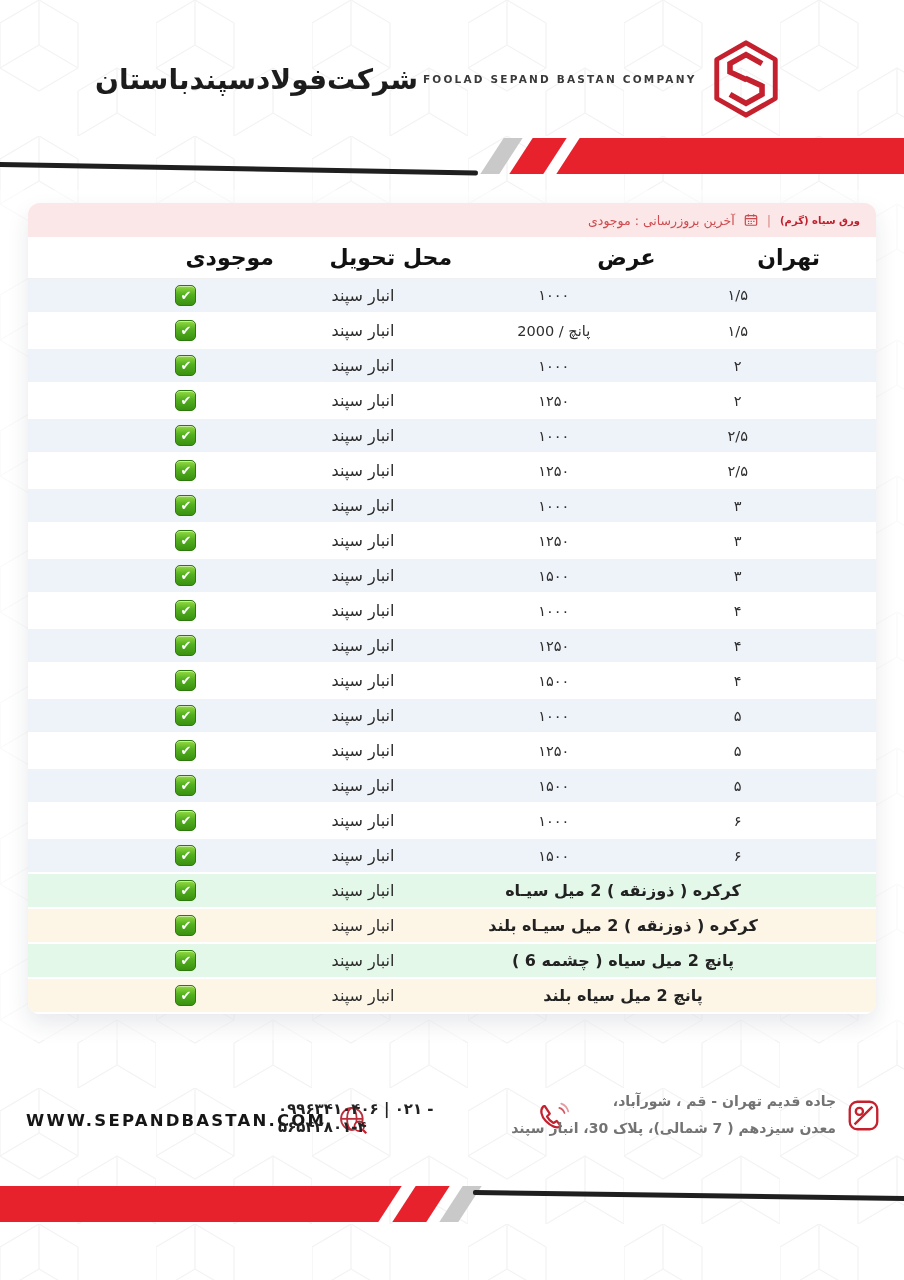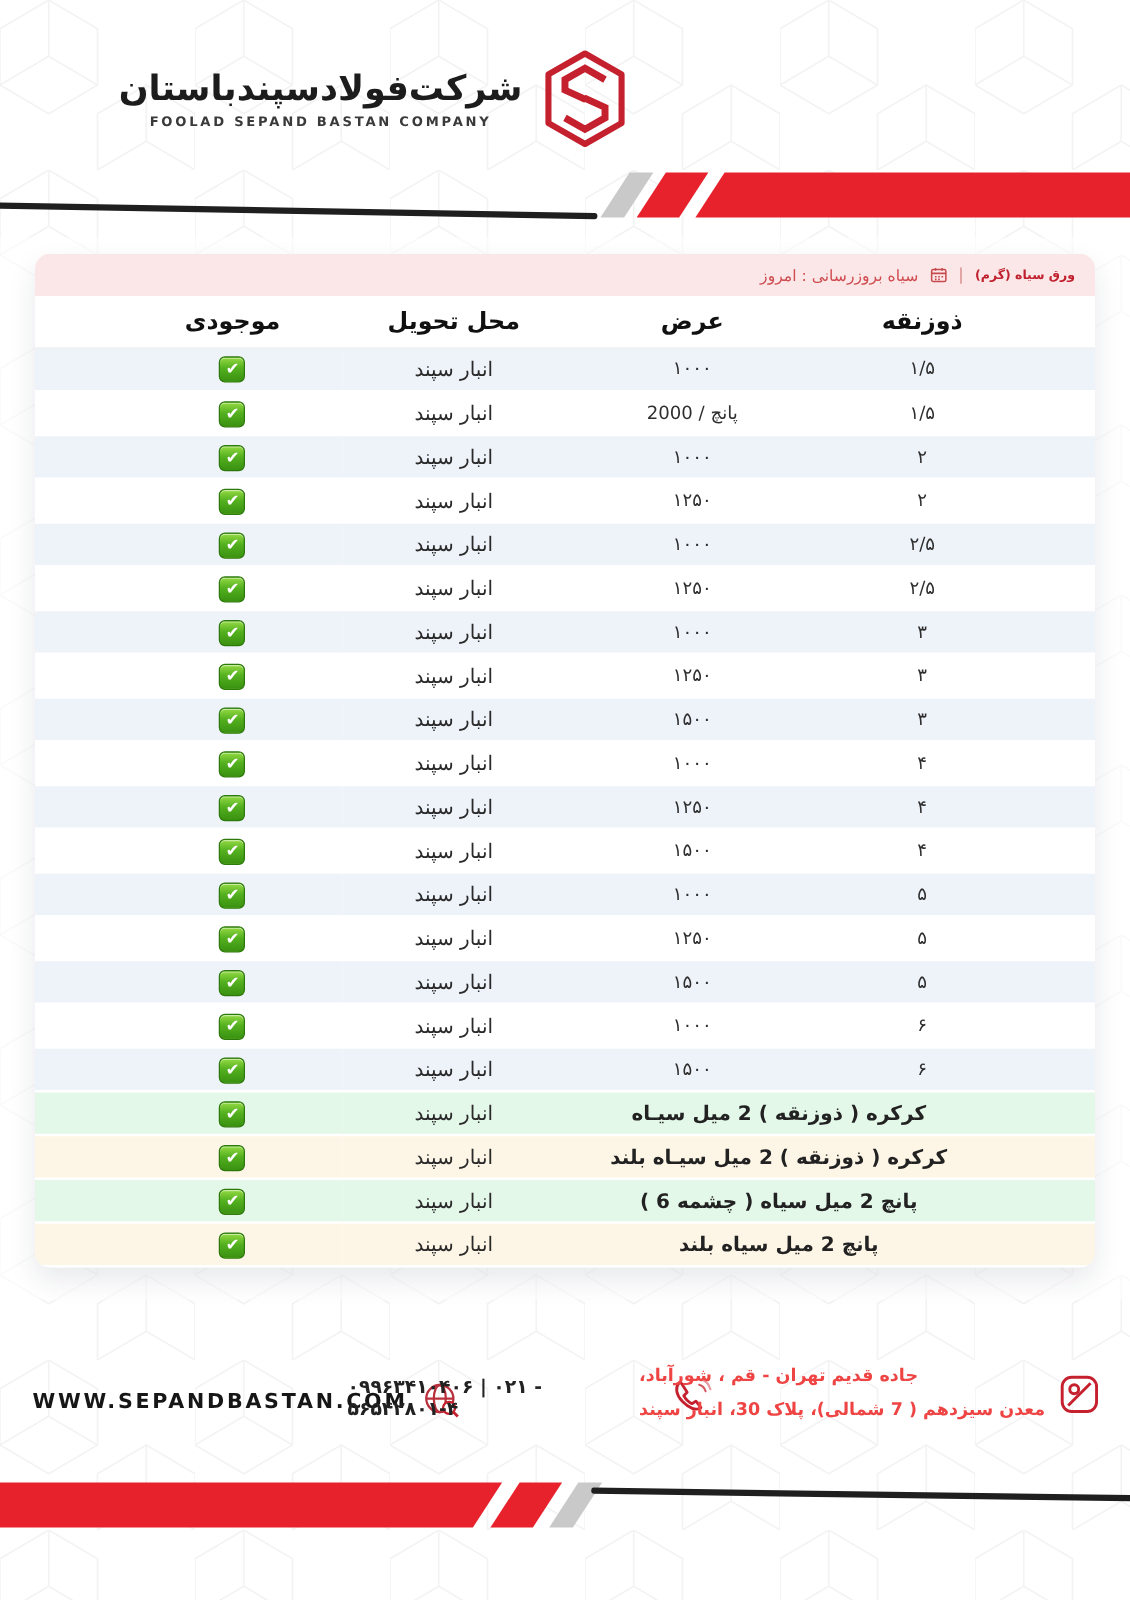--- a/index.html
+++ b/index.html
@@ -5,21 +5,21 @@
   * { margin:0; padding:0; box-sizing:border-box; }
   html,body { background:#ffffff; }
   body { width:904px; height:1280px; font-family:"DejaVu Sans", sans-serif; }
   .page { position:relative; width:904px; height:1280px; overflow:hidden; background:#fff; }
 
   
   .bg-pattern { position:absolute; inset:0; z-index:0; }
 
   
   .logo-group { position:absolute; top:40px; left:95px; display:flex; align-items:center; gap:14px; z-index:2; }
-  .logo-texts { display:flex; flex-direction:column; align-items:center; gap:5px; }
+  .logo-texts { display:flex; align-items:center; gap:5px; }
   .logo-fa { font-size:28px; font-weight:700; color:#1c1c1c; direction:rtl; }
   .logo-en { font-size:10.5px; letter-spacing:2.2px; color:#3a3a3a; font-weight:600; }
   .logo-mark { width:72px; height:78px; }
 
   .banner-top { position:absolute; left:0; top:134px; width:904px; height:46px; overflow:hidden; z-index:1; }
   .banner-bottom { position:absolute; left:0; top:1180px; width:904px; height:50px; overflow:hidden; z-index:1; }
   .black-line { position:absolute; background:#1f1f1f; height:4.5px; border-radius:2px; transform-origin:left center; }
   .bl-top { left:-4px; top:28px; width:482px; transform:rotate(1deg); }
   .bl-bottom { left:473px; top:10px; width:440px; transform:rotate(0.8deg); }
   .slash { position:absolute; top:4px; height:36px; transform:skewX(-33deg); }
@@ -35,22 +35,22 @@
                 background:#fff; border-radius:12px; overflow:hidden;
                 box-shadow:0 10px 22px rgba(30,40,70,.10); }
   .title-bar { direction:rtl; display:flex; align-items:center; gap:9px;
                background:#fbe7e7; height:34px; padding:0 16px; }
   .title-main { color:#c0202e; font-weight:700; font-size:10px; }
   .title-sep { color:#d98a8a; font-size:13px; }
   .title-update { color:#cf4b4f; font-size:12.5px; }
   .cal-icon { display:inline-flex; }
 
   table { width:100%; border-collapse:collapse; direction:rtl; }
-  thead th { height:41px; font-size:19px; font-weight:700; color:#111; background:#fff;
-             text-align:center; border-bottom:1px solid #f0f0f0; }
+  thead th { height:41px; font-size:22px; font-weight:700; color:#111; background:#fff;
+             text-align:right; border-bottom:1px solid #f0f0f0; }
   tbody td { height:35px; text-align:center; color:#333; border-bottom:2px solid #fff; }
   tbody tr:nth-child(odd) { background:#eef2f9; }
   tbody tr.bg-green { background:#e4f8e9; }
   tbody tr.bg-cream { background:#fdf6e6; }
   td.num-cell { font-size:14.5px; color:#2e2e2e; }
   td.delivery-cell { font-size:16px; color:#2a2a2a; }
   td.product-cell { font-size:16px; font-weight:600; color:#222; padding-right:82px; }
   th.pad-thick, td.num-cell:first-child { padding-right:56px; }
   th.pad-stock, td.check-cell { padding-left:70px; }
   .check { display:inline-flex; align-items:center; justify-content:center;
@@ -58,21 +58,21 @@
            background:linear-gradient(180deg,#94da43 0%,#53b01f 45%,#3a9110 100%);
            border:1px solid #2d7a0c; box-shadow:inset 0 1px 0 rgba(255,255,255,.5); }
 
   
   .footer-website { position:absolute; left:26px; top:1104px; display:flex; align-items:center; gap:11px; z-index:2;justify-content:center; }
   .website-text { font-size:16.5px; font-weight:700; letter-spacing:2.2px; color:#161616; }
   .footer-phone { position:absolute; left:278px; top:1100px; width:292px; display:flex; align-items:center;
                   justify-content:flex-end; gap:11px; z-index:2; }
   .phone-text { font-size:15px; font-weight:600; color:#222; direction:ltr; }
   .footer-address { position:absolute; right:24px; top:1088px; display:flex; direction:rtl; align-items:center; gap:11px; z-index:2; }
-  .address-text { text-align:left; font-size:14px; font-weight:600; color:#ef4444; line-height:27px; direction:rtl; }
+  .address-text { text-align:right; font-size:14px; font-weight:600; color:#737373; line-height:27px; direction:rtl; }
   .icon-box { display:inline-flex; flex:none; }
 </style>
 </head>
 <body>
 
 <div class="page">
 
   <svg class="bg-pattern" width="904" height="1280">
     <defs>
       <pattern id="hexpat" width="156" height="136" patternUnits="userSpaceOnUse">
@@ -116,33 +116,33 @@
       <span class="title-main">ورق سیاه (گرم)</span>
       <span class="title-sep">|</span>
       <span class="cal-icon icon-box">
         <svg width="14" height="14" viewBox="0 0 16 16" fill="none" stroke="#c84a4e" stroke-width="1.4">
           <rect x="1.5" y="3" width="13" height="11" rx="1.5"></rect>
           <path d="M1.5 6.5 H14.5"></path>
           <path d="M5 1.5 V4 M11 1.5 V4"></path>
           <path d="M4.5 9.5 H6 M7.5 9.5 H9 M10.5 9.5 H12 M4.5 12 H6 M7.5 12 H9"></path>
         </svg>
       </span>
-      <span class="title-update">سیاه بروزرسانی : امروز</span>
+      <span class="title-update">آخرین بروزرسانی : موجودی</span>
     </div>
 
     <table>
       <colgroup>
         <col style="width:26%">
           <col style="width:24%">
           <col style="width:21%">
           <col style="width:29%">
       </colgroup>
       <thead>
         <tr>
-          <th class="pad-thick">ذوزنقه</th>
+          <th class="pad-thick">تهران</th>
           <th>عرض</th>
           <th>محل تحویل</th>
           <th class="pad-stock">موجودی</th>
         </tr>
       </thead>
       <tbody>
           <tr>
             <td class="num-cell">۱/۵</td>
             <td class="num-cell">۱۰۰۰</td>
             <td class="delivery-cell">انبار سپند</td>

